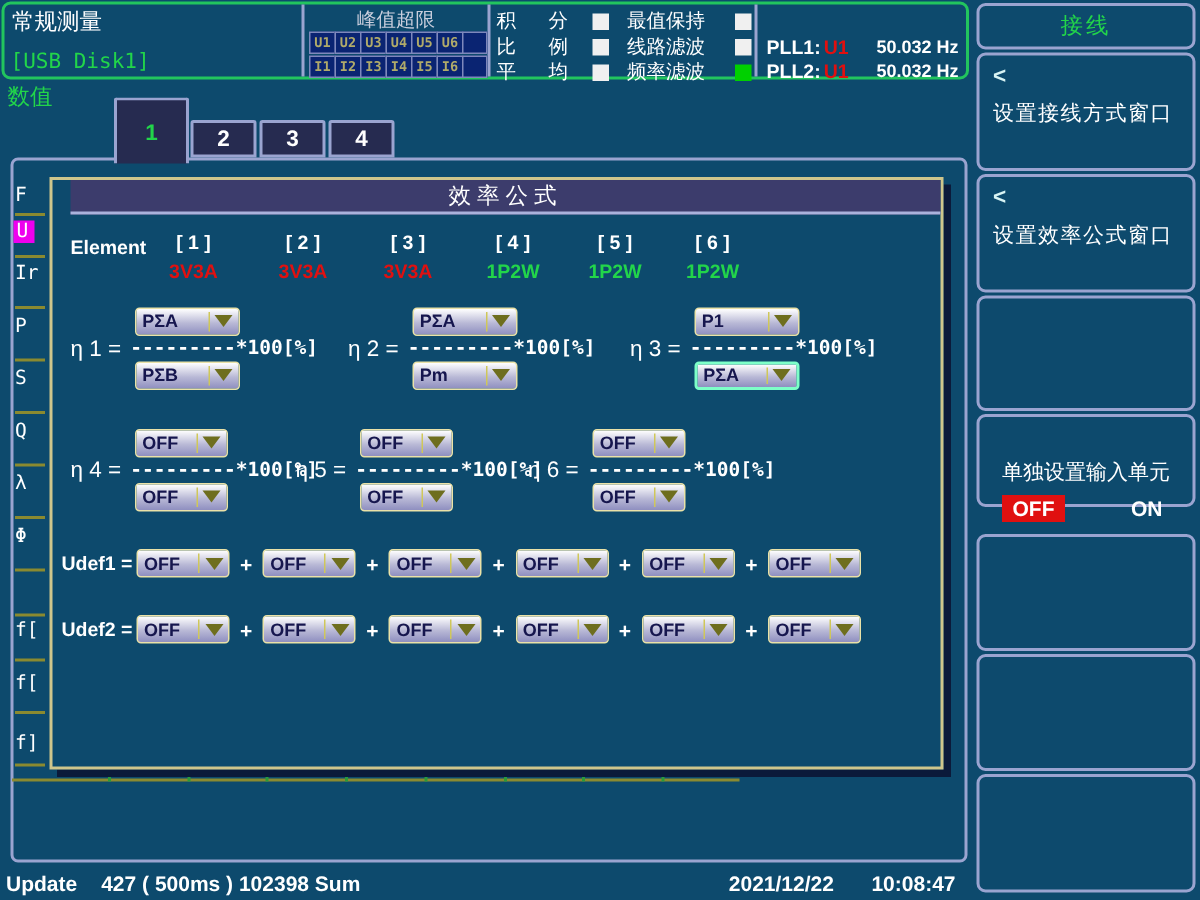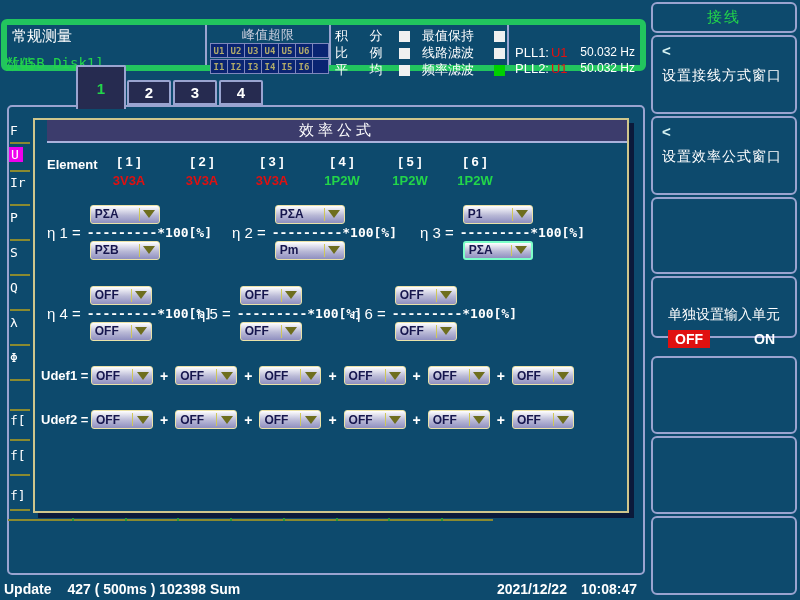--- a/index.html
+++ b/index.html
@@ -3,44 +3,44 @@
 <meta charset="utf-8">
 <style>
   * { margin:0; padding:0; box-sizing:border-box; }
   html,body { background:#222; }
   .screen {
     position:relative; width:800px; height:600px; overflow:hidden;
     background:#0d4a6d; font-family:"Liberation Sans",sans-serif;
   }
 
   
-  .hdr { position:absolute; left:1px; top:19px; width:645px; height:52px;
-         border:6px solid #22c55e; border-radius:6px; display:flex; }
+  .hdr { position:absolute; left:1px; top:1px; width:645px; height:52px;
+         border:2px solid #22c55e; border-radius:6px; display:flex; }
   .hdr-sec { border-right:2px solid #9aa4d0; position:relative; height:100%; }
   .hdr-sec:last-child { border-right:none; }
   .sec-info { width:200px; }
   .mode { position:absolute; left:5px; top:2px; color:#fff; font-size:15px; }
   .storage { position:absolute; left:4px; top:30px; color:#22d54a;
              font:14px "DejaVu Sans Mono",monospace; }
   .sec-peak { width:124px; padding-top:2px; }
   .peak-title { text-align:center; color:#c9cedd; font-size:13px; line-height:15px; }
   .cellrow { display:flex; margin:1px 0 0 3px; }
   .pcell { width:18px; height:15px; background:#0a2472; border:1px solid #7e88bc;
            margin-right:-1px; color:#b0aa6a; font:bold 9px "DejaVu Sans Mono",monospace;
            display:flex; align-items:center; justify-content:center; }
   .pcell.empty { width:17px; }
   .sec-tog { width:178px; padding:3px 0 16px 4px; }
   .togrow { display:flex; align-items:center; height:16px; margin-bottom:1px; }
   .tlabel { width:64px; color:#fff; font-size:13px; word-spacing:18px; white-space:nowrap; }
   .flabel { width:72px; margin-left:12px; color:#fff; font-size:13px; white-space:nowrap; }
   .chk { width:11px; height:11px; background:#f0f0f0; flex:none; }
   .chk.on { background:#00d000; }
   .sec-pll { flex:1; padding:20px 5px 0 6px; }
-  .pllrow { display:flex; align-items:flex-start; height:16px; color:#fff;
-            font-weight:normal; font-size:13px; white-space:nowrap; }
+  .pllrow { display:flex; align-items:center; height:16px; color:#fff;
+            font-weight:bold; font-size:13px; white-space:nowrap; }
   .pll-src { color:#e01010; margin-left:2px; }
   .pll-val { margin-left:auto; font-size:12px; }
 
   
   .sbox { position:absolute; left:651px; width:146px;
           border:2px solid #9aa4d0; border-radius:6px; }
   .sb-title { display:flex; align-items:center; justify-content:center;
               color:#22d54a; font-size:15px; letter-spacing:2px; }
   .sb-arrow { position:absolute; left:9px; top:5px; color:#d8f4f4;
               font-weight:bold; font-size:15px; }
@@ -114,21 +114,21 @@
   .udef { position:absolute; left:6px; display:flex; align-items:center; }
   .udef-name { width:50px; color:#fff; font-weight:bold; font-size:13px; white-space:pre; }
   .plus { margin:0 7px; color:#fff; font-weight:bold; font-size:14px; }
 
   
   .status { position:absolute; left:0; top:577px; width:645px; height:23px;
             display:flex; align-items:center; color:#fff; font-weight:bold; font-size:14px; }
   .st-label { margin-left:4px; }
   .st-value { margin-left:16px; }
   .st-date { margin-left:auto; }
-  .st-time { margin-left:14px; margin-right:8px; }
+  .st-time { margin-left:25px; margin-right:8px; }
 </style>
 </head>
 <body>
 
 <div class="screen">
 
   <div class="hdr">
     <div class="hdr-sec sec-info">
       <div class="mode">常规测量</div>
       <div class="storage">[USB Disk1]</div>

